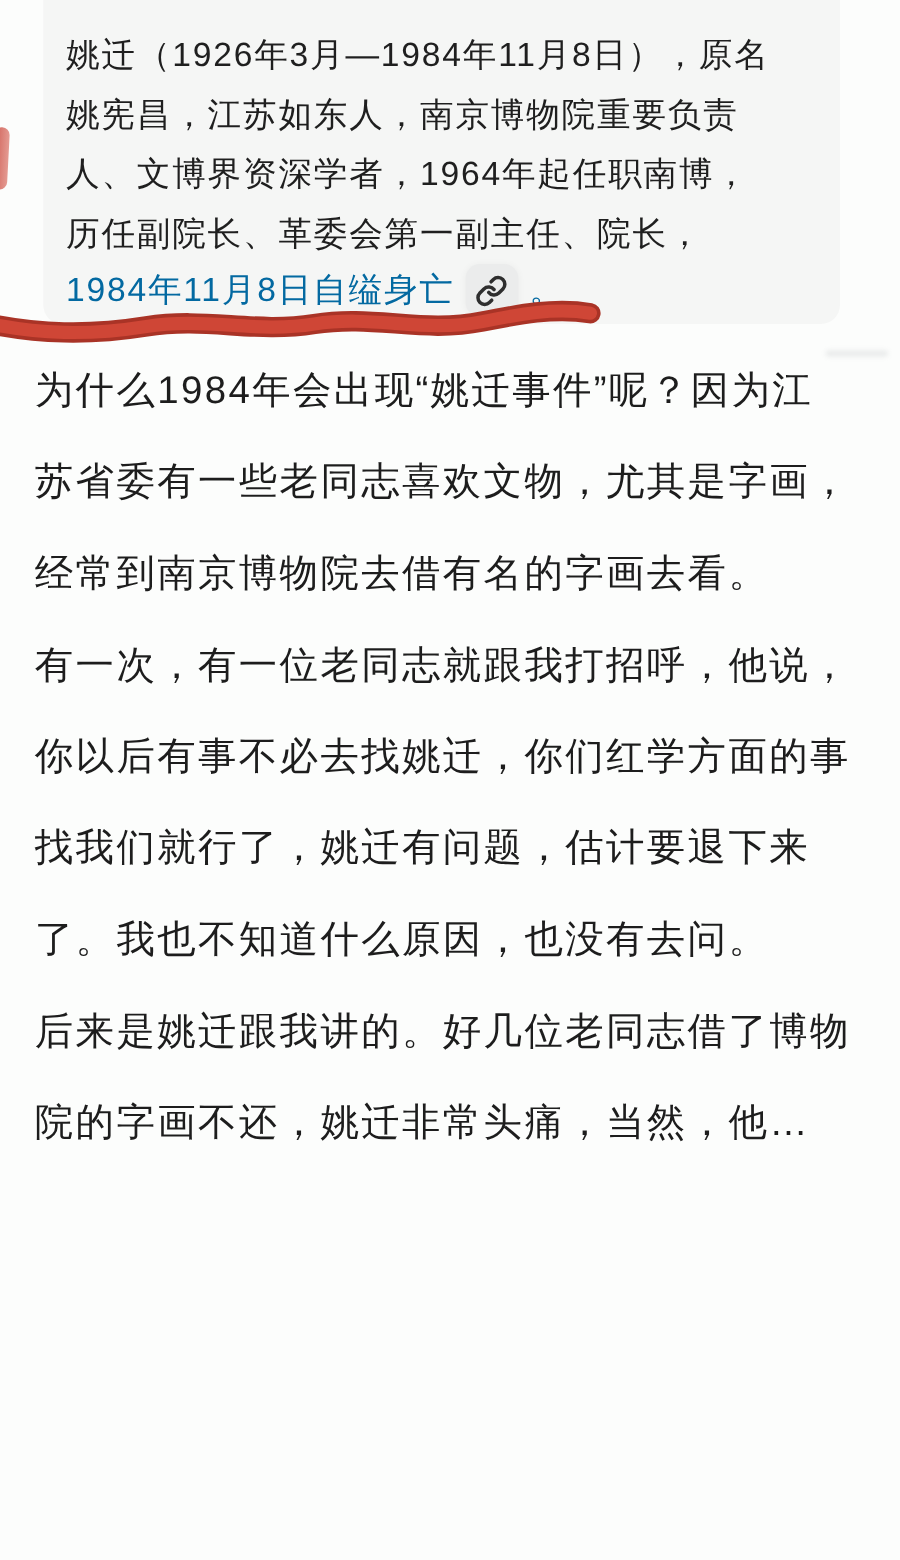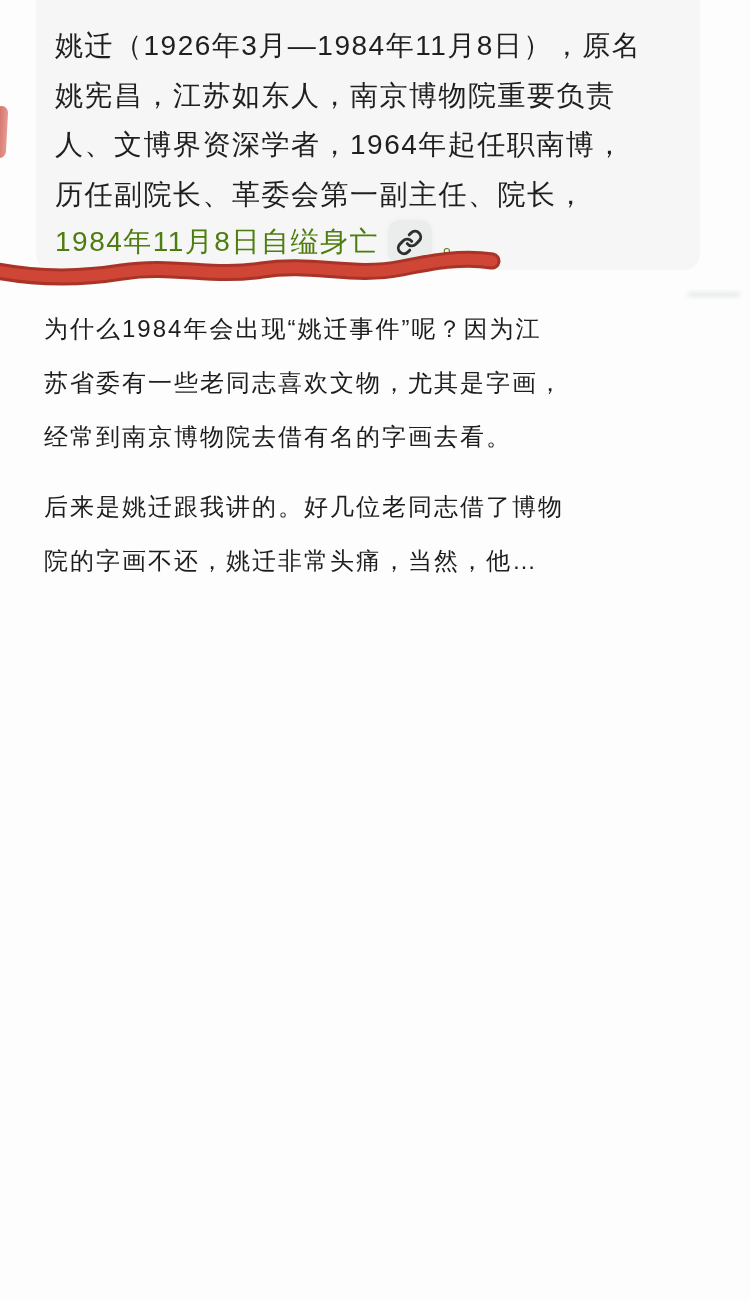--- a/index.html
+++ b/index.html
@@ -16,21 +16,21 @@
     background:#f5f6f5;border-radius:16px;
   }
   .box-lines{
     position:absolute;left:19px;top:37px;width:630px;
     font-size:28px;line-height:49.5px;letter-spacing:1.5px;
     color:#1f1f1f;font-weight:500;white-space:pre-line;
   }
   .box-lastline{
     position:absolute;left:19px;top:233px;height:50px;
     display:flex;align-items:center;gap:9px;
-    font-size:28px;letter-spacing:1.5px;color:#4d7c0f;font-weight:500;text-align:center;
+    font-size:28px;letter-spacing:1.5px;color:#0369a1;font-weight:500;text-align:center;
   }
   .link-chip{
     width:44px;height:44px;border-radius:12px;background:#ebecec;
     display:flex;align-items:center;justify-content:center;
     box-shadow:0 0 6px rgba(0,0,0,0.04);cursor:pointer;flex:0 0 auto;
   }
   .link-chip svg{display:block;}
 
   
   .red-underline{position:absolute;left:-8px;top:250px;pointer-events:none;}
@@ -39,21 +39,21 @@
     background:linear-gradient(90deg,#c8453a,#e0897f);
     border-radius:7px;transform:rotate(3deg);opacity:.85;
   }
 
   
   .article{
     position:absolute;left:28px;top:286px;width:706px;
     color:#1d1d1d;font-weight:500;
   }
   .article p{
-    margin:16px;font-size:24px;line-height:54px;letter-spacing:2px;
+    margin:1px;font-size:32px;line-height:76px;letter-spacing:2px;
     white-space:pre-line;
   }
 
   
   .wm{
     position:absolute;filter:blur(2px);opacity:.4;pointer-events:none;
   }
   .wm .bar{background:#9aa0a4;border-radius:2px;margin:4px 0;}
   .wm-big{left:658px;top:1258px;width:88px;height:40px;}
   .wm-big .b1{width:70px;height:6px;}
@@ -88,20 +88,24 @@
     <path d="M 0 20 C 40 28, 80 30, 130 22 S 220 28, 270 20 S 360 28, 410 18 C 440 12, 470 6, 500 11" fill="none" stroke="#a93326" stroke-width="17" stroke-linecap="round"></path>
     <path d="M 0 20 C 40 28, 80 30, 130 22 S 220 28, 270 20 S 360 28, 410 18 C 440 12, 470 6, 500 11" fill="none" stroke="#cf4636" stroke-width="11" stroke-linecap="round"></path>
   </svg>
 
   <div class="red-edge-mark"></div>
 
   <div class="article">
     <p>为什么1984年会出现“姚迁事件”呢？因为江
 苏省委有一些老同志喜欢文物，尤其是字画，
 经常到南京博物院去借有名的字画去看。</p>
+    <p>有一次，有一位老同志就跟我打招呼，他说，
+你以后有事不必去找姚迁，你们红学方面的事
+找我们就行了，姚迁有问题，估计要退下来
+了。我也不知道什么原因，也没有去问。</p>
     <p>后来是姚迁跟我讲的。好几位老同志借了博物
 院的字画不还，姚迁非常头痛，当然，他…</p>
   </div>
 
   <div class="wm wm-small">
     <div class="bar b1"></div>
   </div>
   <div class="wm wm-big">
     <div class="bar b1"></div>
     <div class="bar b2"></div>

